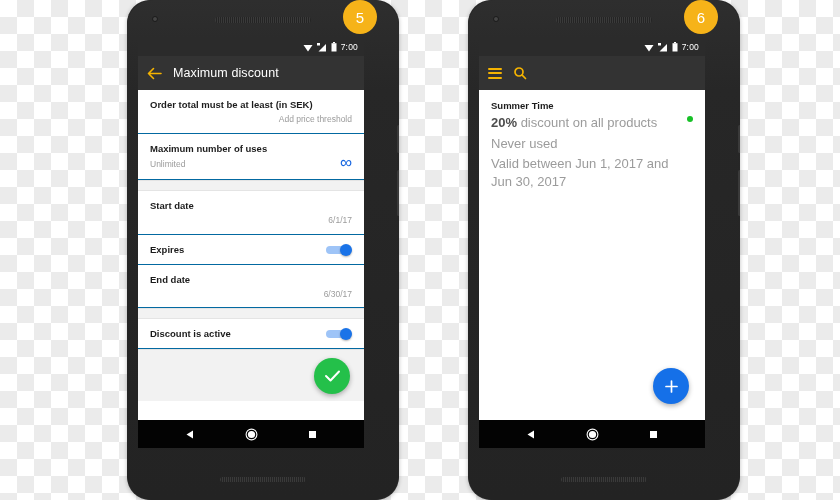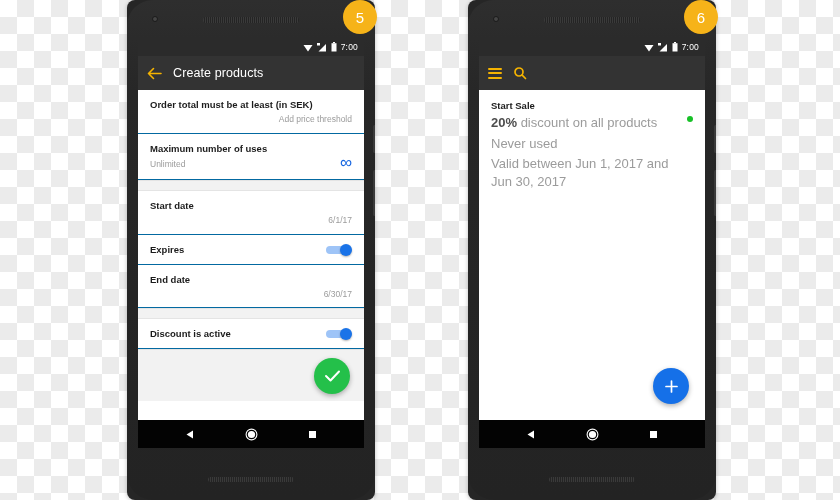--- a/index.html
+++ b/index.html
@@ -17,24 +17,24 @@
     background-size: 34px 34px;
     background-position: 0 0, 17px 17px;
   }
 
   .stage { position: absolute; inset: 0; }
 
   
   .phone {
     position: absolute;
     top: 0;
-    width: 248px;
+    width: 272px;
     height: 500px;
     background: #262626;
-    border-radius: 8px;
+    border-radius: 23px;
     box-shadow: 0 1px 4px rgba(0,0,0,0.25);
   }
   .phone.one { left: 127px; }
   .phone.two { left: 468px; }
 
   .phone-inner {
     position: absolute;
     inset: 0;
     border-radius: 26px;
     background: linear-gradient(180deg,#2e2e2e 0%, #272727 18%, #232323 100%);
@@ -300,21 +300,21 @@
           </svg>
           <span class="sb-time">7:00</span>
         </div>
 
         <div class="toolbar">
           <span class="tb-icon">
             <svg width="15" height="13" viewBox="0 0 15 13">
               <path d="M6.5 1.5 L1.5 6.5 L6.5 11.5 M1.5 6.5 L14 6.5" stroke="#f5b301" stroke-width="1.6" fill="none" stroke-linecap="round" stroke-linejoin="round"></path>
             </svg>
           </span>
-          <span class="toolbar-title">Create products</span>
+          <span class="toolbar-title">Maximum discount</span>
         </div>
 
         <div class="content">
 
           <div class="row">
             <div class="row-primary">Order total must be at least (in SEK)</div>
             <div class="row-secondary">Add price threshold</div>
           </div>
 
           <div class="row">
@@ -425,21 +425,21 @@
           <span class="tb-icon">
             <svg width="14" height="14" viewBox="0 0 14 14">
               <circle cx="6" cy="6" r="4" fill="none" stroke="#f5b301" stroke-width="1.7"></circle>
               <path d="M9.2 9.2 L12.5 12.5" stroke="#f5b301" stroke-width="1.7" stroke-linecap="round"></path>
             </svg>
           </span>
         </div>
 
         <div class="content">
           <div class="discount-card">
-            <div class="dc-title">Start Sale</div>
+            <div class="dc-title">Summer Time</div>
             <div class="dc-sub"><span class="pct">20%</span><span> discount on all products</span></div>
             <div class="dc-sub">Never used</div>
             <div class="dc-sub">Valid between Jun 1, 2017 and Jun 30, 2017</div>
             <span class="status-dot"></span>
           </div>
 
           <div class="fab blue">
             <svg width="15" height="15" viewBox="0 0 15 15">
               <path d="M7.5 2 L7.5 13 M2 7.5 L13 7.5" stroke="#ffffff" stroke-width="1.7" stroke-linecap="round"></path>
             </svg>

